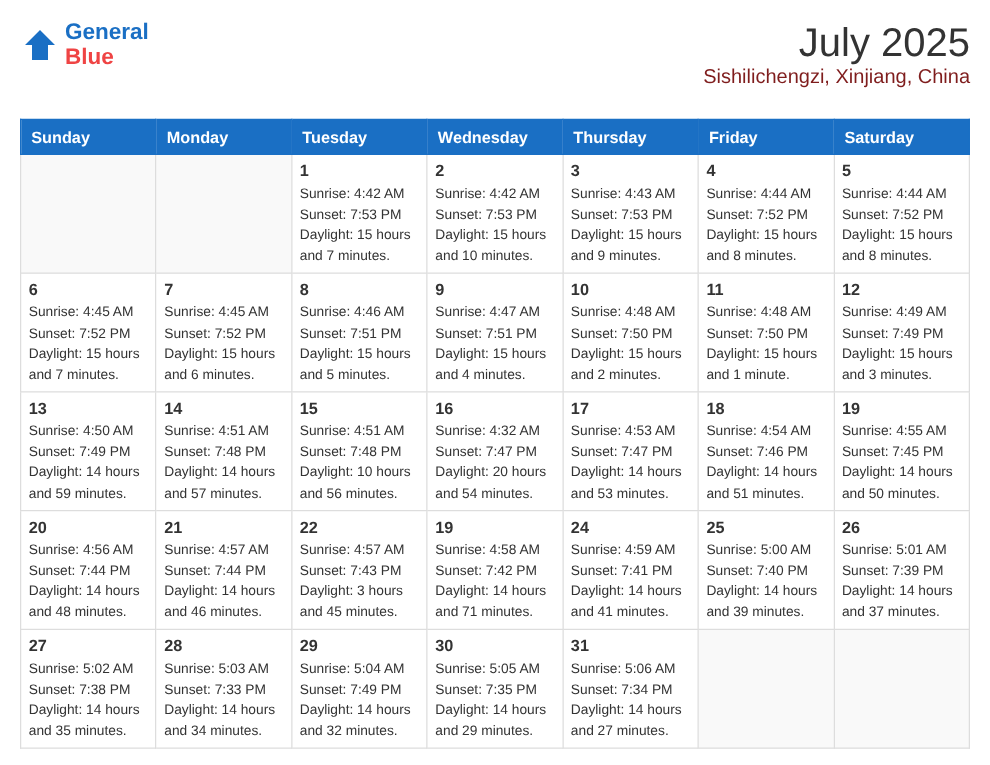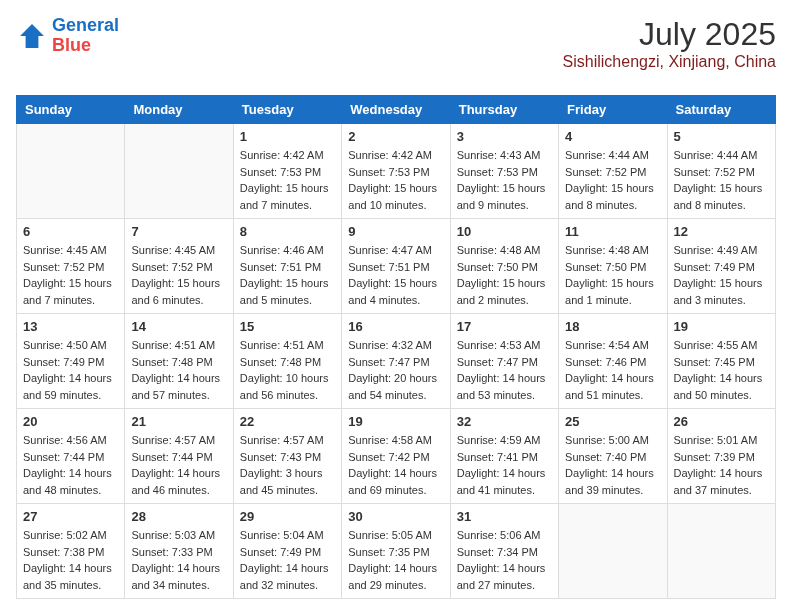--- a/index.html
+++ b/index.html
@@ -300,25 +300,25 @@
           <span>Sunrise: 4:57 AM</span><br>
           <span>Sunset: 7:43 PM</span><br>
           <span>Daylight: 3 hours and 45 minutes.</span>
         </div>
         </td>
         <td>
           <span class="day-number">19</span>
         <div class="day-info">
           <span>Sunrise: 4:58 AM</span><br>
           <span>Sunset: 7:42 PM</span><br>
-          <span>Daylight: 14 hours and 69 minutes.</span>
-        </div>
-        </td>
-        <td>
-          <span class="day-number">32</span>
+          <span>Daylight: 14 hours and 71 minutes.</span>
+        </div>
+        </td>
+        <td>
+          <span class="day-number">24</span>
         <div class="day-info">
           <span>Sunrise: 4:59 AM</span><br>
           <span>Sunset: 7:41 PM</span><br>
           <span>Daylight: 14 hours and 41 minutes.</span>
         </div>
         </td>
         <td>
           <span class="day-number">25</span>
         <div class="day-info">
           <span>Sunrise: 5:00 AM</span><br>

